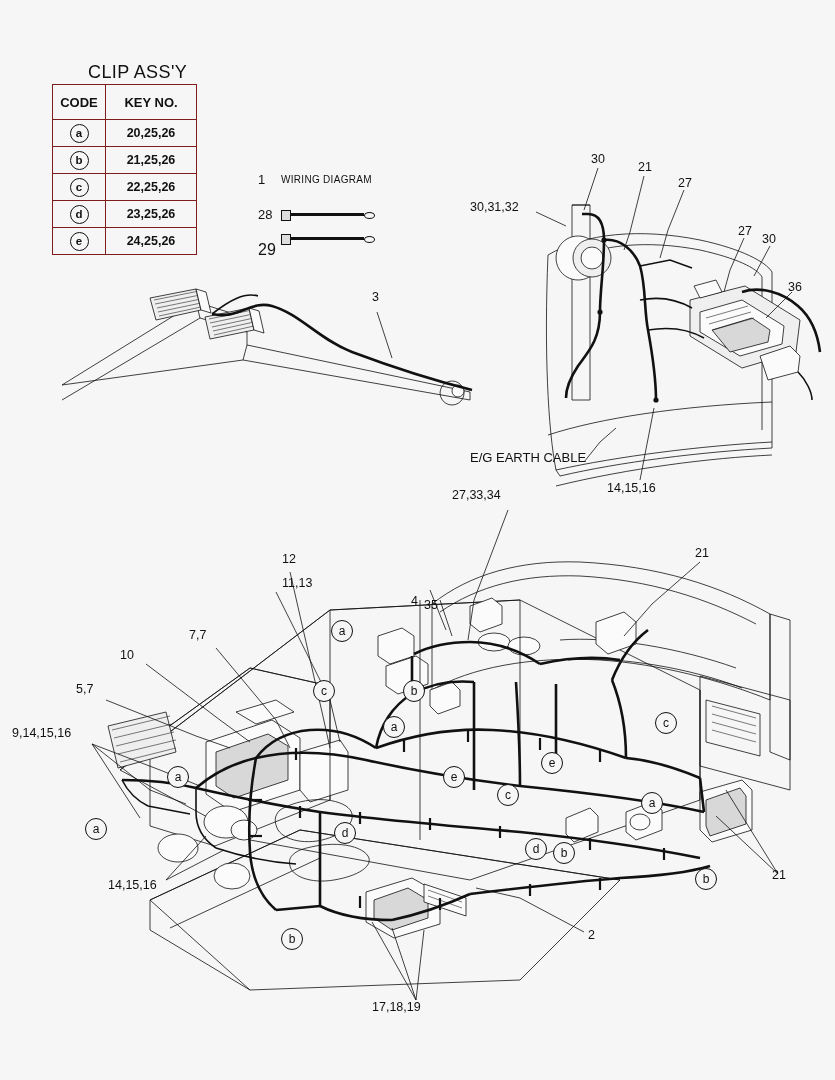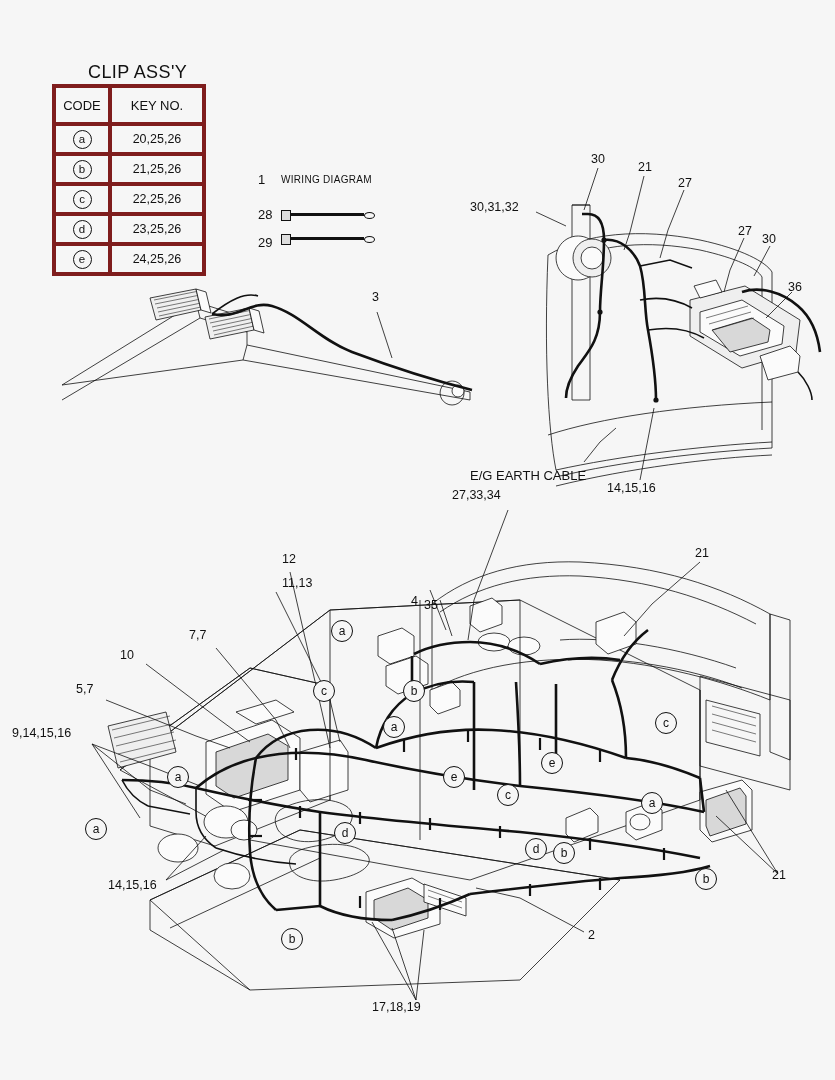--- a/index.html
+++ b/index.html
@@ -23,23 +23,23 @@
     left: 88px; top: 62px;
     font-size: 18px;
     letter-spacing: .4px;
   }
   #clip-table {
     left: 52px; top: 84px;
     border-collapse: collapse;
     background: #f6f6f6;
   }
   #clip-table td, #clip-table th {
-    border: 4px solid #7f1d1d;
+    border: 1px solid #7f1d1d;
     font-size: 12.5px;
-    font-weight: normal;
+    font-weight: bold;
     text-align: center;
     padding: 0;
     height: 26px;
   }
   #clip-table .c-code { width: 52px; }
   #clip-table .c-key  { width: 90px; }
   #clip-table thead td { height: 34px; font-size: 13px; }
 
   .codecircle {
     display: inline-block;
@@ -48,21 +48,21 @@
     border: 1px solid #111;
     border-radius: 50%;
     font-size: 11.5px;
     text-align: center;
   }
 
   
   #legend-1-num { left: 258px; top: 172px; font-size: 13px; }
   #legend-1-txt { left: 281px; top: 174px; font-size: 10px; letter-spacing:.3px;}
   #legend-28-num { left: 258px; top: 207px; font-size: 13px; }
-  #legend-29-num { left: 258px; top: 235px; font-size: 13px; }
+  #legend-29-num { left: 258px; top: 241px; font-size: 16px; }
 
   .tiewrap { height: 10px; }
   .tiewrap .head {
     position:absolute; left:0; top:2px;
     width: 8px; height: 9px;
     border: 1px solid #111; background: #ddd;
   }
   .tiewrap .tail {
     position:absolute; left: 9px; top: 5px;
     width: 74px; height: 3px;
@@ -70,21 +70,21 @@
   }
   .tiewrap .tip {
     position:absolute; left: 83px; top: 4px;
     width: 9px; height: 5px;
     border: 1px solid #111; border-radius: 50%;
     background: #f6f6f6;
   }
 
   
   .lab { font-size: 12.5px; white-space: nowrap; }
-  .lab.big { font-size: 13px; margin-top: 18px; }
+  .lab.big { font-size: 13px; }
 
   .bubble {
     width: 20px; height: 20px;
     border: 1px solid #111; border-radius: 50%;
     background: #f6f6f6;
     font-size: 12px;
     line-height: 20px;
     text-align: center;
   }
 

